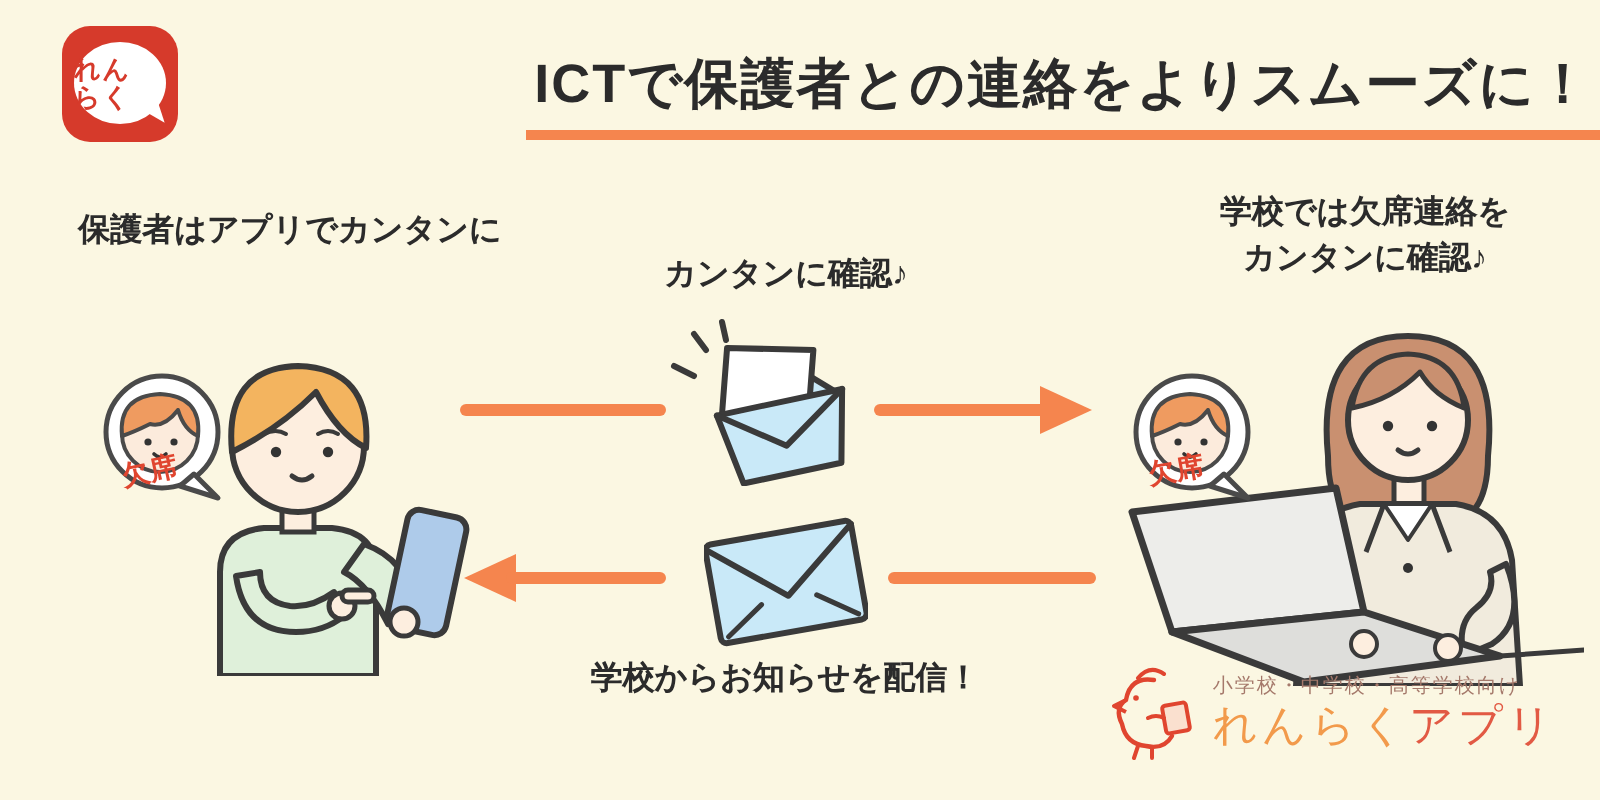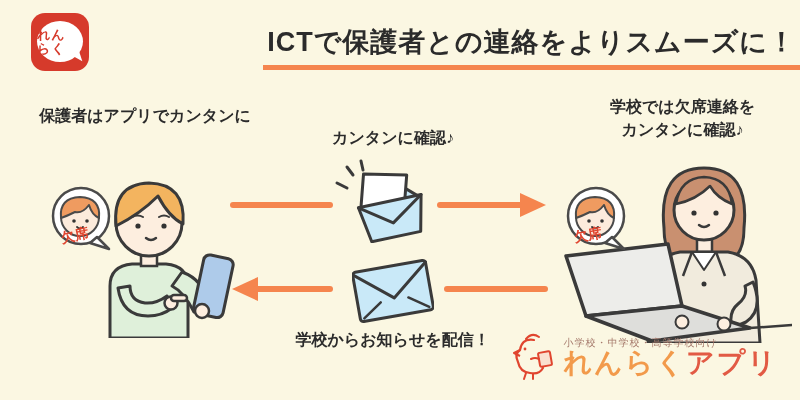--- a/index.html
+++ b/index.html
@@ -32,21 +32,21 @@
   .lbl-notice{left:293px;top:126px;width:200px}
   .lbl-school{left:570px;top:95px;width:225px}
   .lbl-send{left:280px;top:328px;width:225px}
 
   .abs{position:absolute}
 
   
   .footer{position:absolute;right:22px;bottom:20px;display:flex;align-items:center;gap:5px}
   .footer-text{display:flex;flex-direction:column;padding-bottom:2px}
   .audience{font-size:10px;letter-spacing:1px;color:var(--footer-muted);margin-bottom:2px}
-  .app-name{font-size:28px;font-weight:bold;letter-spacing:2px;line-height:22px}
+  .app-name{font-size:22px;font-weight:normal;letter-spacing:2px;line-height:22px}
   .app-name .p1{color:var(--app-name-orange)}
   .app-name .p2{color:var(--app-name-red)}
 
   svg{display:block}
   .ol{stroke:var(--outline-dark);stroke-linejoin:round;stroke-linecap:round}
   .env{fill:var(--envelope-blue)}
   .org{fill:var(--accent-orange)}
 </style>
 </head>
 <body>

